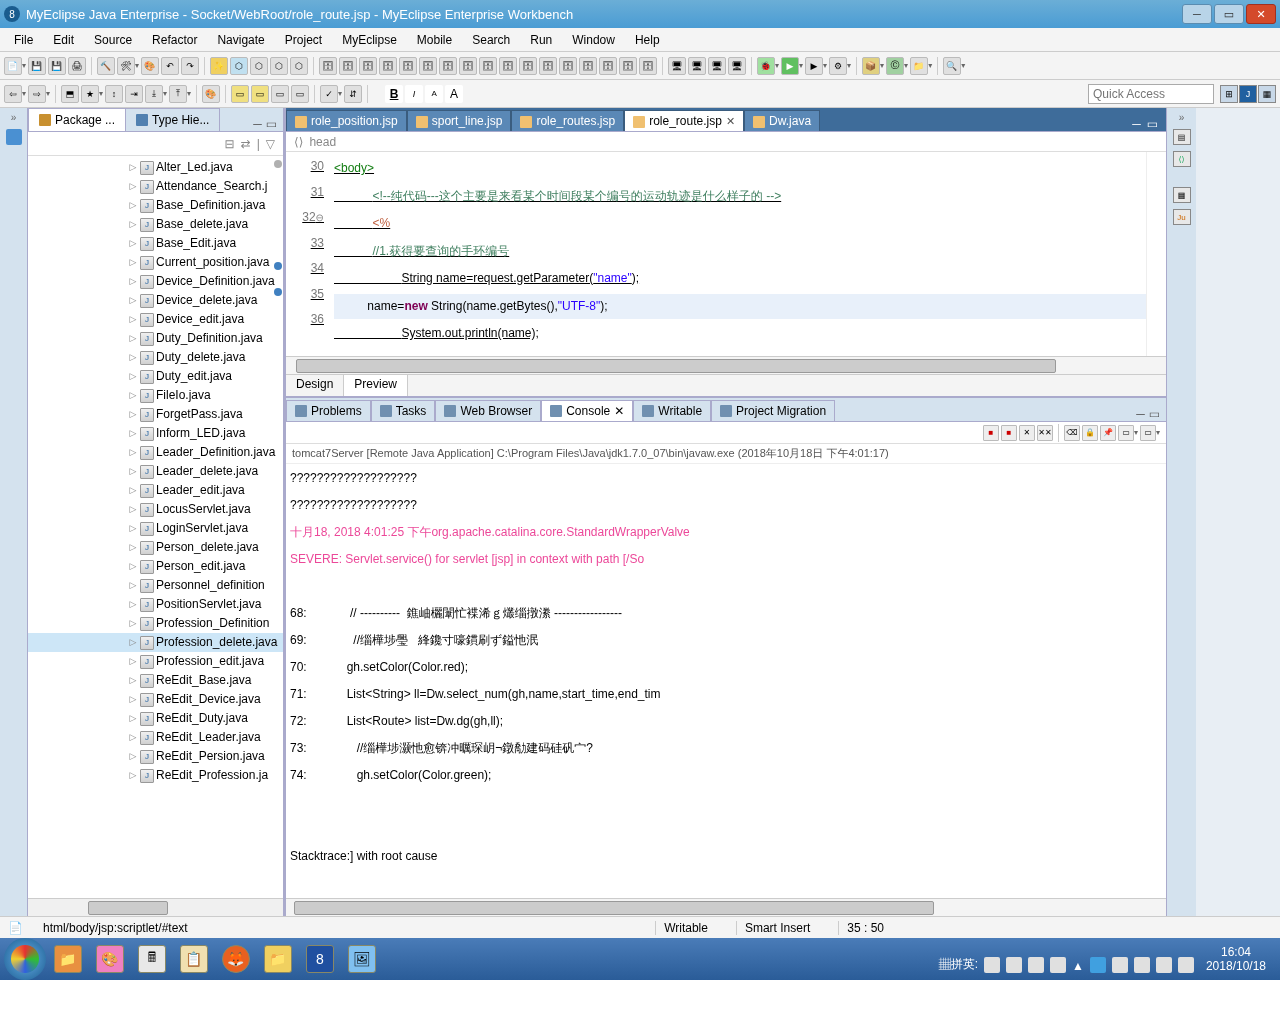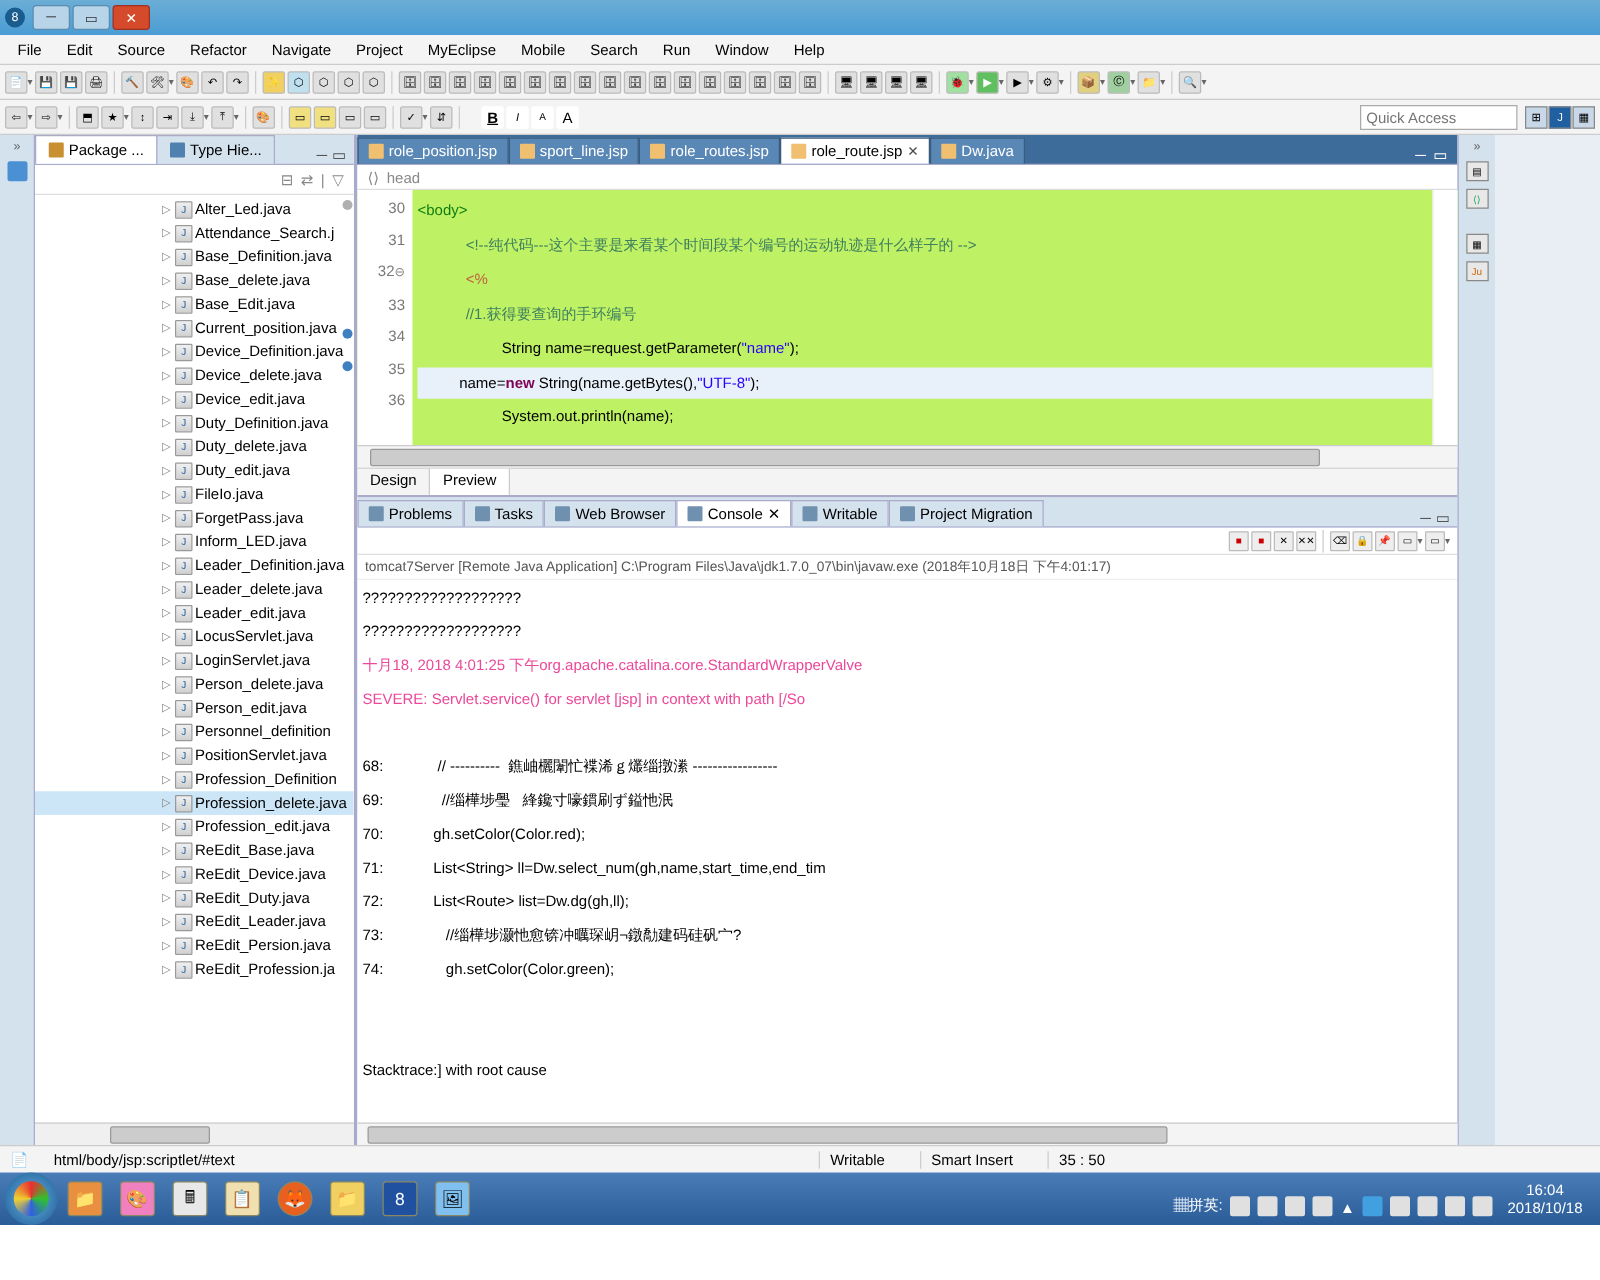--- a/index.html
+++ b/index.html
@@ -31,27 +31,27 @@
 .pkgtools { height:24px; background:#fff; border-bottom:1px solid #ddd; display:flex; align-items:center; justify-content:flex-end; padding:0 8px; gap:6px; color:#888; font-size:11px;}
 .pkgtree { flex:1; overflow:auto; background:#fff; padding:2px 0; }
 .pkgtree .item { display:flex; align-items:center; padding:1px 0 1px 100px; gap:2px; white-space:nowrap; font-size:12px; line-height:17px;}
 .pkgtree .item .tw { color:#888; font-size:9px; width:10px; text-align:center;}
 .pkgtree .item .fi { width:14px; height:14px; background:linear-gradient(#f0f0f0,#d0d0d0); border:1px solid #999; border-radius:1px; position:relative; font-size:8px; display:flex; align-items:center; justify-content:center; color:#2060a0;}
 .pkgtree .item.sel { background:#cde6f7; }
 .hscroll { height:18px; background:#f0f0f0; border-top:1px solid #ccc; position:relative;}
 .hscroll .thumb { position:absolute; top:2px; height:14px; background:#ccc; border:1px solid #999; border-radius:2px;}
 .editors { width:880px; display:flex; flex-direction:column; background:#d4e2ee;}
 .edtabs { height:24px; display:flex; align-items:flex-end; border-bottom:1px solid #aac; background:#3e6c9a;}
-.edtab { padding:3px 8px; background:#5a88b6; border:1px solid #3a5c7e; border-bottom:none; color:#fff; display:flex; align-items:center; gap:4px; font-size:11px;}
+.edtab { padding:3px 8px; background:#5a88b6; border:1px solid #3a5c7e; border-bottom:none; color:#fff; display:flex; align-items:flex-end; gap:4px; font-size:11px;}
 .edtab.active { background:#fff; color:#000;}
 .edtab .tic { width:12px; height:12px; background:#f0c070; border-radius:1px;}
 .edtab .cls { color:inherit; opacity:.7; font-size:11px;}
 .edctrl { margin-left:auto; display:flex; gap:6px; padding:0 8px; color:#fff; font-size:11px;}
 .outline { height:20px; background:#fff; border-bottom:1px solid #ddd; display:flex; align-items:center; padding:0 8px; gap:6px; color:#888; font-size:11px;}
-.codepane { display:flex; height:204px; background:#bef264; position:relative; }
+.codepane { display:flex; height:204px; background:#ffffff; position:relative;text-decoration:underline; }
 .gutter { width:44px; background:#fff; text-align:right; padding:2px 6px 0 0; color:#787878; font-family:"Consolas",monospace; font-size:15px; line-height:25.5px;}
 .gutter .ln { position:relative; }
 .gutter .mark { position:absolute; left:-12px; top:6px; width:8px; height:8px; border-radius:50%;}
 .codebody { flex:1; font-family:"Consolas",monospace; font-size:16px; line-height:25.5px; padding:2px 0 0 4px; white-space:pre; overflow:hidden;}
 .ruler { width:20px; background:#fff; border-left:1px solid #eee;}
 .hl { background:#e8f0fa; display:inline-block; width:100%;}
 .c-tag{color:#127d12;} .c-cmt{color:#3f7f5f;} .c-key{color:#7f0055;font-weight:bold;} .c-str{color:#2a00ff;} .c-scr{color:#bf5f3f;}
 .edhscroll { height:18px; background:#f4f4f4; border-top:1px solid #ccc; position:relative;}
 .edhscroll .thumb{position:absolute;top:2px;height:14px;background:#ccc;border:1px solid #999;border-radius:2px;}
 .designtabs { height:22px; background:#f4f4f4; display:flex; border-top:1px solid #ccc;}
@@ -79,20 +79,21 @@
 .tray { margin-left:auto; display:flex; align-items:flex-end; gap:6px; color:#fff; font-size:11px; padding-right:4px;}
 .tray .ti{width:16px;height:16px;background:#e0e0e0;border-radius:2px;}
 .clock { text-align:center; line-height:14px; font-size:11px; color:#fff; padding:0 6px;}
 .sep { width:1px; height:18px; background:#ccc; margin:0 3px;}
 </style>
 </head>
 <body>
 
 <div class="titlebar">
   <div class="icon">8</div>
+  <div class="title">MyEclipse Java Enterprise - Socket/WebRoot/role_route.jsp - MyEclipse Enterprise Workbench</div>
   <div class="winbtns">
     <div class="winbtn">─</div>
     <div class="winbtn">▭</div>
     <div class="winbtn close">✕</div>
   </div>
 </div>
 
 <div class="menubar">
   <span>File</span>
   <span>Edit</span>

